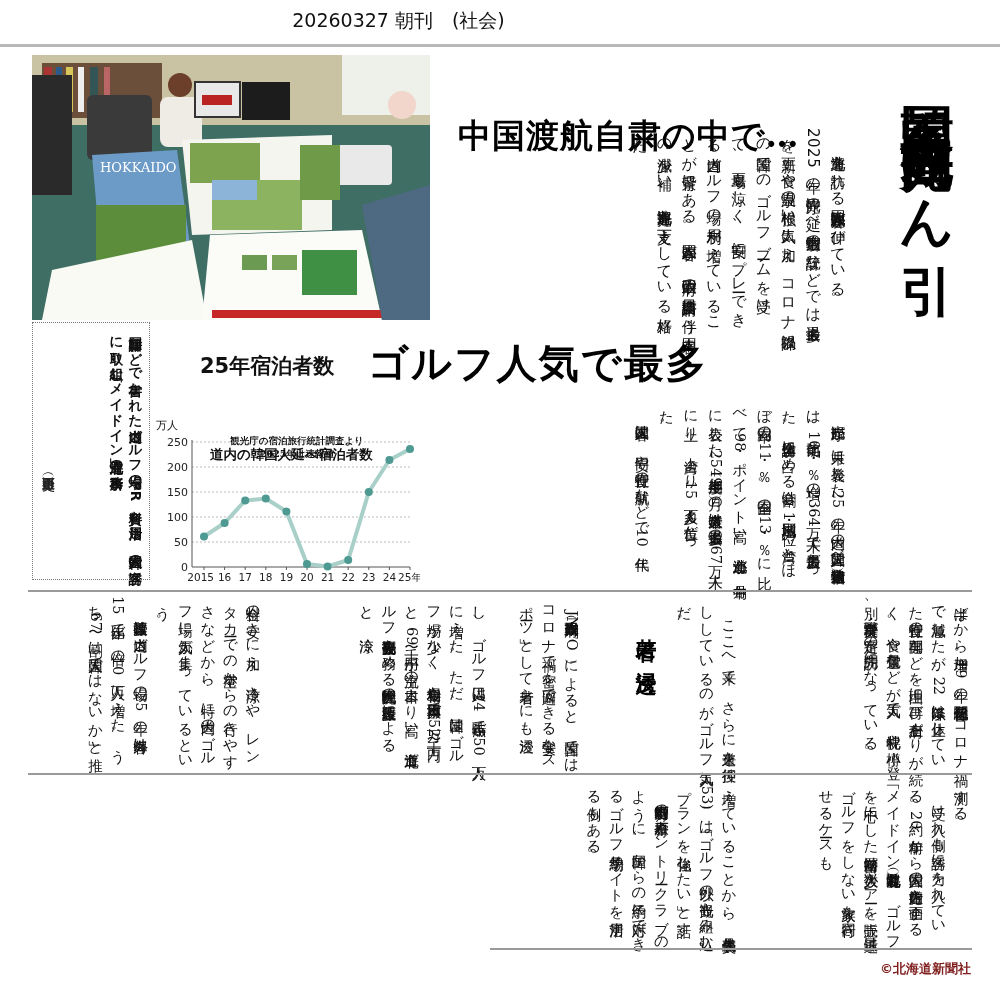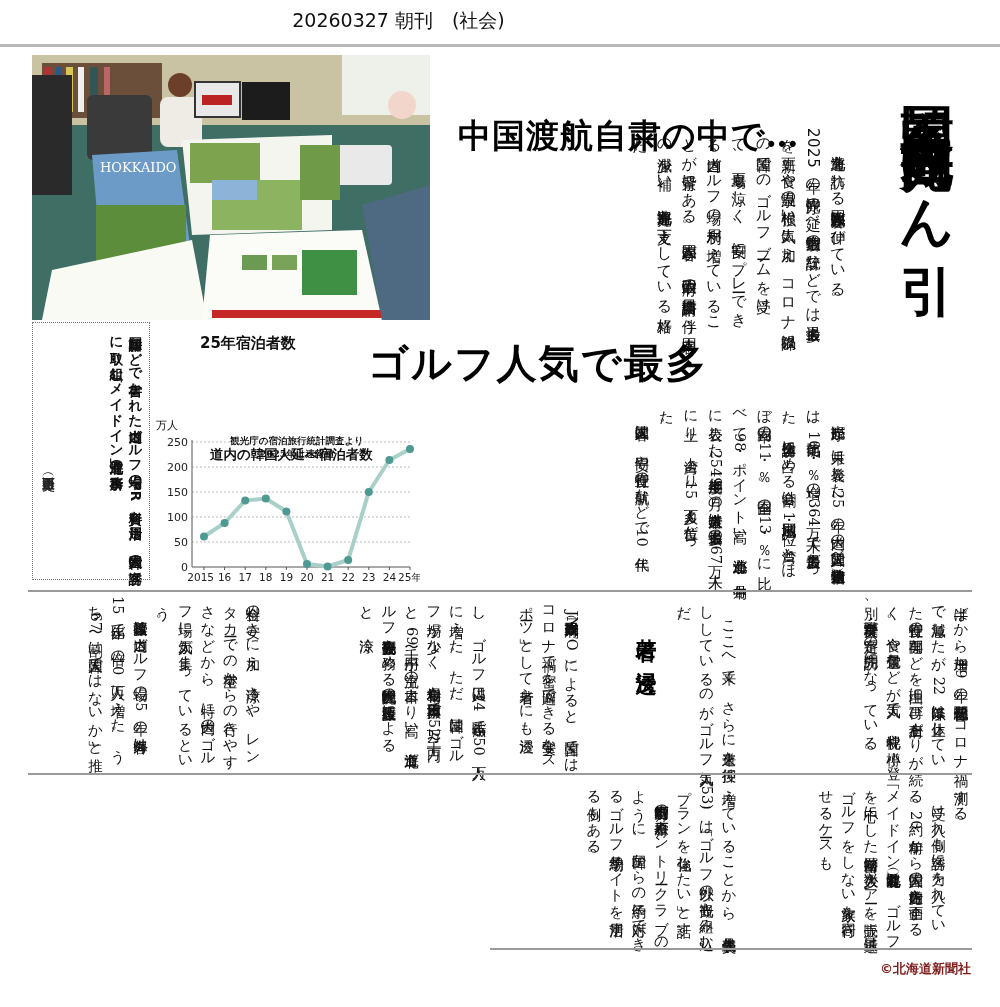--- a/index.html
+++ b/index.html
@@ -14,21 +14,21 @@
   .caption-box { position: absolute; left: 32px; top: 322px; width: 118px; height: 258px; border: 1px dotted #777; }
   .caption-text { position: absolute; right: 4px; top: 4px; height: 248px; writing-mode: vertical-rl; font-size: 13.5px; line-height: 19px; font-weight: bold; color: #111; letter-spacing: 0; }
   .caption-credit { position: absolute; left: 6px; top: 145px; writing-mode: vertical-rl; font-size: 13px; color: #222; }
 
   .main-headline { position: absolute; left: 862px; top: 62px; width: 120px; height: 520px; writing-mode: vertical-rl; font-family: "DejaVu Sans", sans-serif; font-weight: 900; font-size: 54px; line-height: 110px; letter-spacing: 2px; color: #000; text-align: left; }
 
   .sub-headline-a { position: absolute; left: 458px; top: 66px; font-family: "DejaVu Serif", serif; font-weight: bold; font-size: 33px; color: #000; letter-spacing: 1px; margin-top: 48px; }
 
   .lead { position: absolute; left: 440px; top: 128px; width: 410px; height: 200px; writing-mode: vertical-rl; font-size: 15px; line-height: 24.8px; letter-spacing: 0.5px; color: #111; font-weight: 500; }
 
-  .sub-headline-b-small { position: absolute; left: 200px; top: 334px; font-size: 15px; font-weight: bold; color: #111; }
+  .sub-headline-b-small { position: absolute; left: 200px; top: 352px; font-size: 21px; font-weight: bold; color: #111; }
   .sub-headline-b-big { position: absolute; left: 368px; top: 336px; font-family: "DejaVu Serif", serif; font-weight: bold; font-size: 40px; color: #000; letter-spacing: 2px; }
 
   .chart-box { position: absolute; left: 152px; top: 410px; width: 268px; height: 172px; }
   .chart-title { position: absolute; left: 58px; top: 4px; font-size: 13.5px; font-weight: bold; margin-top: 32px; }
   .chart-unit { position: absolute; left: 4px; top: 8px; font-size: 11px; }
   .chart-note { position: absolute; left: 70px; top: 24px; font-family: "DejaVu Serif", serif; font-size: 9.5px; text-align: center; line-height: 13px; width: 150px; font-weight: bold; }
 
   .body-top { position: absolute; left: 420px; top: 400px; width: 430px; height: 180px; writing-mode: vertical-rl; font-family: "DejaVu Serif", serif; font-size: 14.5px; line-height: 24.5px; color: #111; }
 
   .mid-rule { position: absolute; left: 28px; top: 590px; width: 944px; height: 2px; background: #9a9a9a; }

